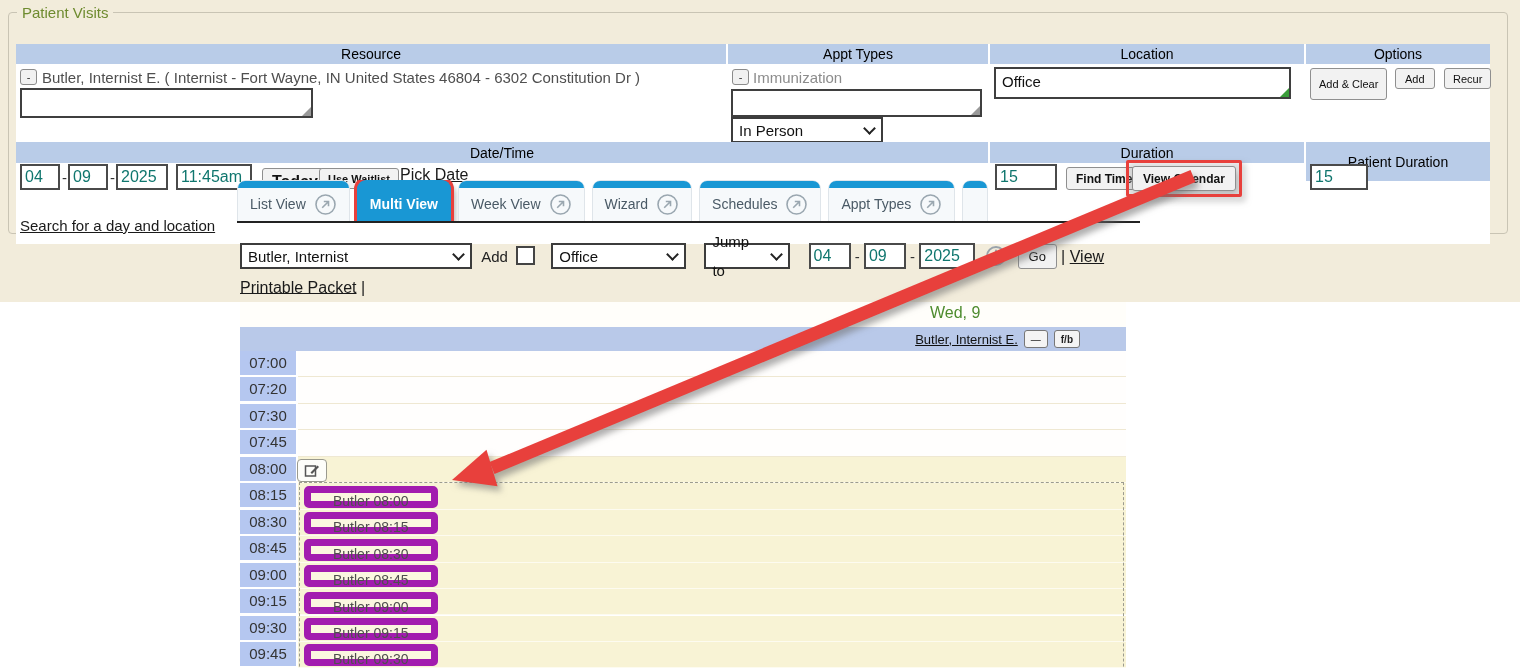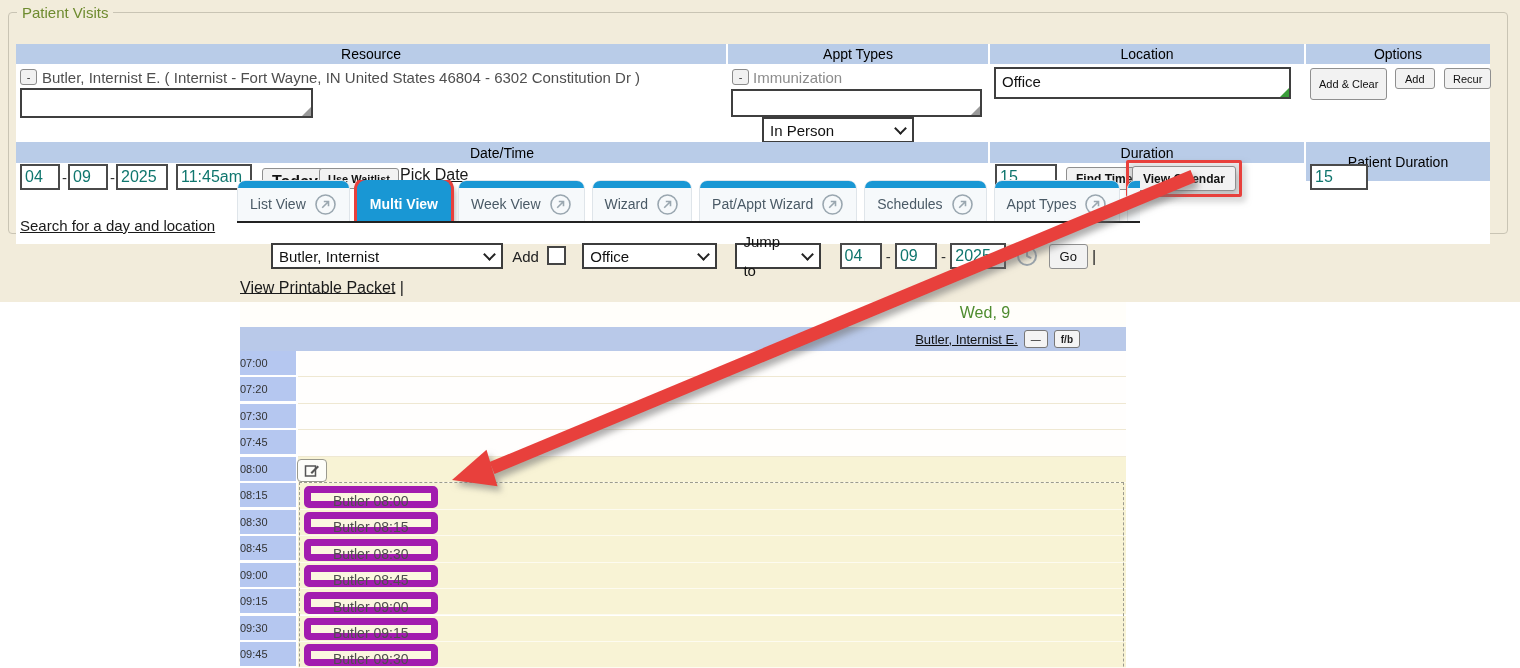--- a/index.html
+++ b/index.html
@@ -25,21 +25,21 @@
   .bigbox.green::after{border-color:transparent transparent #3a9d3a transparent;}
   .office-text{font-size:15px;color:#111;padding:4px 0 0 6px;}
   .gbtn{background:#f2f2f2;border:1px solid #8f8f8f;border-radius:3px;color:#111;
         font-family:"Liberation Sans",sans-serif;cursor:pointer;}
   .gbtn.bold{font-weight:700;}
   .inp{border:2px solid #4a4a4a;background:#fff;font-size:16px;color:#0f766e;padding:0 3px;
        font-family:"Liberation Sans",sans-serif;box-sizing:border-box;}
   .dash-sep{font-size:15px;color:#333;}
   .ulink{color:#1a1a1a;text-decoration:underline;cursor:pointer;}
   .sel{display:inline-flex;align-items:center;justify-content:space-between;box-sizing:border-box;
-       border:2px solid #3c3c3c;background:#fff;height:26px;padding:0 6px;font-size:15px;color:#111;cursor:pointer;margin-left:31px;}
+       border:2px solid #3c3c3c;background:#fff;height:26px;padding:0 6px;font-size:15px;color:#111;cursor:pointer;}
   .chev{width:7px;height:7px;border-right:2px solid #222;border-bottom:2px solid #222;
         transform:rotate(45deg);margin:-4px 1px 0 8px;flex:none;}
 
   
   #tabs-strip{position:absolute;left:237px;top:180px;width:903px;height:43px;display:flex;gap:7px;
        border-bottom:2px solid #222;overflow:hidden;box-sizing:border-box;}
   .tab{position:relative;flex:none;display:flex;align-items:center;gap:8px;padding:6px 12px 0 12px;
        height:41px;box-sizing:border-box;background:#f6f9fb;border:1px solid #dfe5ea;border-bottom:none;
        border-radius:9px 9px 0 0;font-size:14px;color:#4a5a66;cursor:pointer;}
   .tab::before{content:'';position:absolute;top:0;left:0;right:0;height:7px;background:#1997d4;
@@ -52,30 +52,30 @@
   #toolbar{position:absolute;left:240px;top:240px;width:892px;line-height:29px;font-size:15px;}
   #toolbar > *{vertical-align:middle;}
   .tsel{display:inline-flex;}
   .cbox{display:inline-block;width:15px;height:15px;border:2px solid #444;background:#fff;
         vertical-align:middle;margin:0 4px 2px 4px;cursor:pointer;}
   .tinp{height:26px;vertical-align:middle;}
 
   
   #calendar{position:absolute;left:240px;top:302px;width:886px;height:366px;overflow:hidden;}
   .cal-header1{position:absolute;left:0;top:0;width:886px;height:25px;background:#fffefa;}
-  .day-label{position:absolute;left:690px;top:2px;width:110px;text-align:center;
+  .day-label{position:absolute;left:690px;top:2px;width:110px;text-align:left;
        font-size:16px;color:#4e8c2f;}
   .cal-header2{position:absolute;left:0;top:25px;width:886px;height:24px;background:#b9c9e9;
        display:flex;align-items:center;justify-content:flex-end;gap:6px;padding-right:46px;box-sizing:border-box;}
   .prov-link{font-size:13px;color:#111;text-decoration:underline;cursor:pointer;}
   .mini-btn{height:18px;background:#f4f4f4;border:1px solid #777;border-radius:3px;
        font-size:10px;line-height:15px;color:#222;padding:0 6px;cursor:pointer;}
   .cal-row{position:absolute;left:0;width:886px;}
   .time-cell{position:absolute;left:0;top:0;width:56px;height:24px;background:#b5c7f0;
-       font-size:11px;color:#333;text-align:left;line-height:24px;}
+       font-size:15px;color:#333;text-align:center;line-height:24px;}
   .row-bg{position:absolute;left:58px;top:0;width:828px;box-sizing:border-box;}
   .row-bg.open{background:#fffefd;border-bottom:1px solid #efe8d2;}
   .row-bg.booked{background:#f8f3d5;border-bottom:1px solid rgba(255,255,255,.65);}
   .appt-block{position:absolute;left:59px;width:825px;height:230px;border:1px dashed #9b9b8f;
        box-sizing:border-box;}
   .slot-btn{position:absolute;height:22px;background:#fbf7e0;border:7px solid #a21caf;border-radius:5px;
        font-size:14px;color:#4f4f4f;padding:0 22px;cursor:pointer;font-family:"Liberation Sans",sans-serif;}
   .edit-btn{position:absolute;width:30px;height:23px;background:#fdfdf9;border:1px solid #9a9a8e;
        border-radius:4px;display:flex;align-items:center;justify-content:center;cursor:pointer;padding:0;}
 
@@ -158,27 +158,20 @@
       </div>
       <div class="tab">
         <span>Week View</span>
         <svg class="circ-icon" width="23" height="23" viewBox="0 0 23 23">
           <circle cx="11.5" cy="11.5" r="9.5" fill="none" stroke="#9aa7b0" stroke-width="1.6"></circle>
           <path d="M8.2 14.8 L14.5 8.5 M9.8 8.5 H14.5 V13.2" fill="none" stroke="#9aa7b0" stroke-width="1.6"></path>
         </svg>
       </div>
       <div class="tab">
         <span>Wizard</span>
-        <svg class="circ-icon" width="23" height="23" viewBox="0 0 23 23">
-          <circle cx="11.5" cy="11.5" r="9.5" fill="none" stroke="#9aa7b0" stroke-width="1.6"></circle>
-          <path d="M8.2 14.8 L14.5 8.5 M9.8 8.5 H14.5 V13.2" fill="none" stroke="#9aa7b0" stroke-width="1.6"></path>
-        </svg>
-      </div>
-      <div class="tab">
-        <span>Pat/Appt Wizard</span>
         <svg class="circ-icon" width="23" height="23" viewBox="0 0 23 23">
           <circle cx="11.5" cy="11.5" r="9.5" fill="none" stroke="#9aa7b0" stroke-width="1.6"></circle>
           <path d="M8.2 14.8 L14.5 8.5 M9.8 8.5 H14.5 V13.2" fill="none" stroke="#9aa7b0" stroke-width="1.6"></path>
         </svg>
       </div>
       <div class="tab">
         <span>Schedules</span>
         <svg class="circ-icon" width="23" height="23" viewBox="0 0 23 23">
           <circle cx="11.5" cy="11.5" r="9.5" fill="none" stroke="#9aa7b0" stroke-width="1.6"></circle>
           <path d="M8.2 14.8 L14.5 8.5 M9.8 8.5 H14.5 V13.2" fill="none" stroke="#9aa7b0" stroke-width="1.6"></path>

